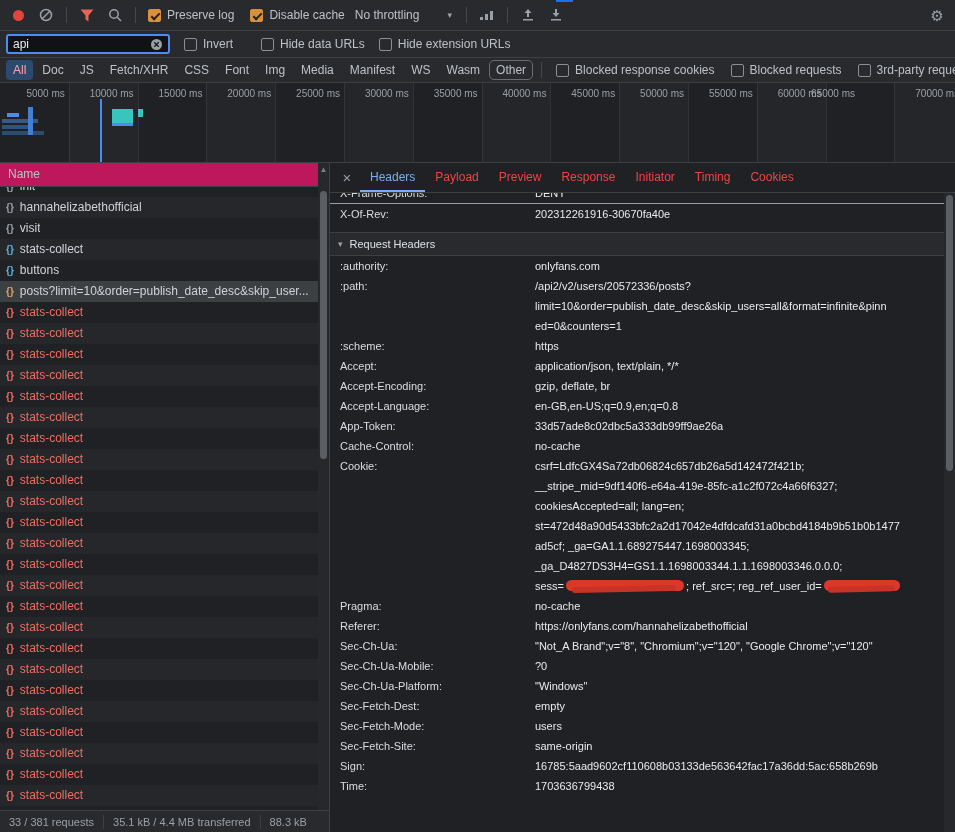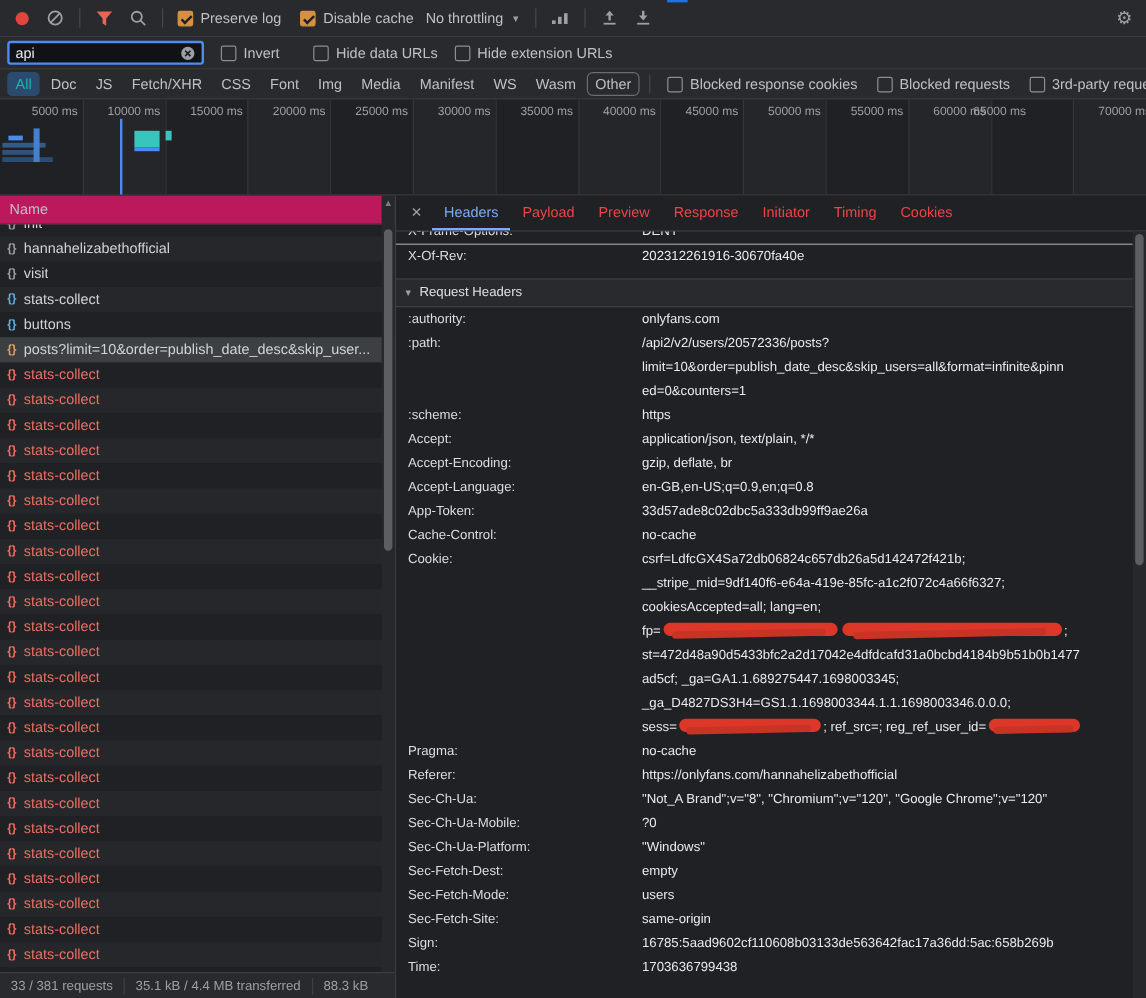--- a/index.html
+++ b/index.html
@@ -21,27 +21,27 @@
 
   
   .cb{display:inline-flex;align-items:center;gap:6px;cursor:pointer;color:#bdc1c6;white-space:nowrap}
   .cb .box{width:13px;height:13px;border-radius:2px;border:1px solid #8b8e93;position:relative;flex:0 0 auto;background:transparent}
   .cb.checked .box{background:#d7913e;border-color:#d7913e}
   .cb.checked .box::after{content:"";position:absolute;left:2px;top:3px;width:7px;height:3px;border-left:2px solid #202124;border-bottom:2px solid #202124;transform:rotate(-45deg)}
 
   
   .filter-input{display:flex;align-items:center;width:164px;height:20px;background:#111215;border:2px solid #4e8bf5;border-radius:3px;padding:0 5px;gap:4px}
   .filter-input .q{flex:1;color:#e8eaed}
-  .select{display:flex;align-items:center;gap:8px;color:#bdc1c6;padding:0 6px;cursor:pointer}
+  .select{display:flex;align-items:center;gap:28px;color:#bdc1c6;padding:0 6px;cursor:pointer}
   .caret{font-size:9px;color:#9aa0a6}
 
   
   #chips{display:flex;align-items:center;gap:2px}
   .chip{padding:3px 7px;border-radius:4px;color:#bdc1c6;cursor:pointer;white-space:nowrap}
-  .chip.selected{background:#2c4a6e;color:#14b8a6}
+  .chip.selected{background:#2c4a6e;color:#fca5a5}
   .chip.outlined{border:1px solid #696c70;padding:2px 6px;border-radius:5px}
   #chip-cbs{display:flex;align-items:center;gap:16px;margin-left:6px}
 
   
   .overview{position:relative;height:80px;border-bottom:1px solid #3c4043;background:#202124;overflow:hidden}
   .gridline{position:absolute;top:0;bottom:0;width:1px;background:#313236}
   .colstripe{position:absolute;top:0;bottom:0;background:rgba(255,255,255,0.025)}
   .tick{position:absolute;top:5px;width:64px;text-align:right;font-size:10px;color:#9aa0a6;white-space:nowrap}
   .ov-bar{position:absolute}
 
@@ -460,21 +460,20 @@
             <div class="hdr-row">
               <span class="hdr-name">Cache-Control:</span>
               <div class="hdr-value">no-cache</div>
             </div>
             <div class="hdr-row">
               <span class="hdr-name">Cookie:</span>
               <div class="hdr-value">
                 <div class="vline"><span>csrf=LdfcGX4Sa72db06824c657db26a5d142472f421b;</span></div>
                 <div class="vline"><span>__stripe_mid=9df140f6-e64a-419e-85fc-a1c2f072c4a66f6327;</span></div>
                 <div class="vline"><span>cookiesAccepted=all; lang=en;</span></div>
-                <div class="vline"><span>fp=</span><span class="redact" style="width: 145px;"></span><span class="redact" style="width: 183px;"></span><span>;</span></div>
                 <div class="vline"><span>st=472d48a90d5433bfc2a2d17042e4dfdcafd31a0bcbd4184b9b51b0b1477</span></div>
                 <div class="vline"><span>ad5cf; _ga=GA1.1.689275447.1698003345;</span></div>
                 <div class="vline"><span>_ga_D4827DS3H4=GS1.1.1698003344.1.1.1698003346.0.0.0;</span></div>
                 <div class="vline"><span>sess=</span><span class="redact" style="width: 118px;"></span><span>; ref_src=; reg_ref_user_id=</span><span class="redact" style="width: 76px;"></span></div>
               </div>
             </div>
             <div class="hdr-row">
               <span class="hdr-name">Pragma:</span>
               <div class="hdr-value">no-cache</div>
             </div>

